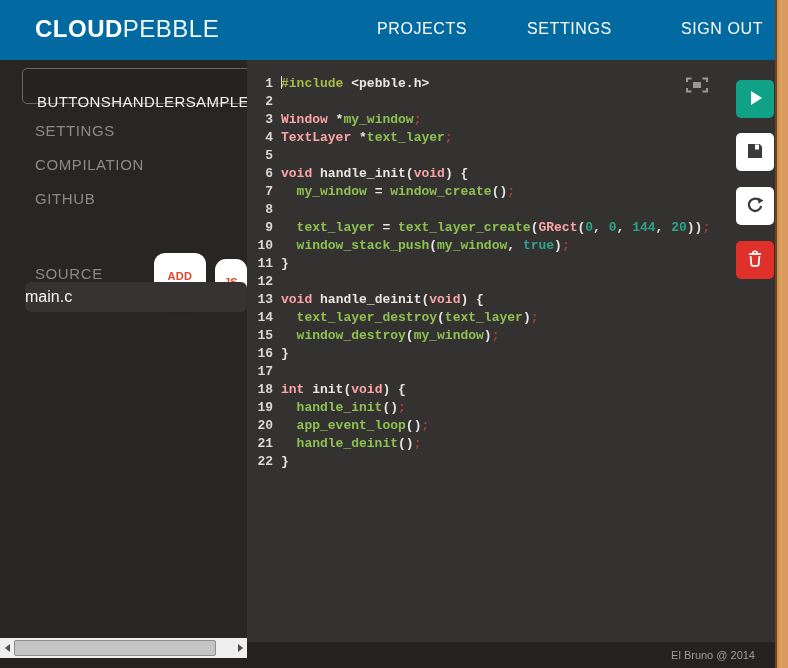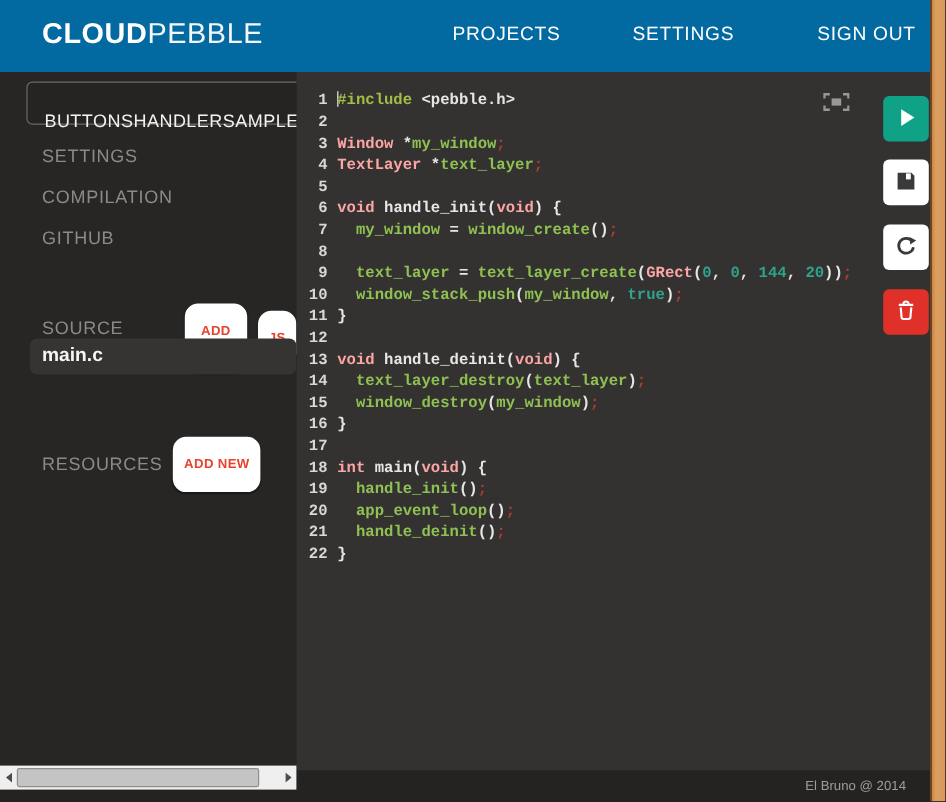--- a/index.html
+++ b/index.html
@@ -29,21 +29,21 @@
   .side-settings{top:62px;}
   .side-compilation{top:96px;}
   .side-github{top:130px;}
   .side-label{color:#8c8a88;font-size:15px;letter-spacing:.6px;}
   .row-source{position:absolute;left:35px;top:193px;display:flex;align-items:center;gap:9px;}
   .row-resources{position:absolute;left:35px;top:304px;display:flex;align-items:center;gap:9px;}
   .pill{background:#ffffff;color:#e8432c;border:none;border-radius:11px;
     font-family:"Liberation Sans",sans-serif;font-size:11px;font-weight:700;
     padding:17px 9px;letter-spacing:.3px;cursor:pointer;box-shadow:0 1px 1px rgba(0,0,0,.35);}
   .file-row{position:absolute;left:25px;top:222px;width:222px;height:30px;background:#363432;border-radius:6px;cursor:pointer;}
-  .file-row span{display:block;padding-left:10px;line-height:30px;color:#f5f5f3;font-size:16px;font-weight:bold;}
+  .file-row span{display:block;padding-left:0;line-height:30px;color:#f5f5f3;font-size:16px;}
 
   
   .hscroll{position:absolute;left:0;top:638px;width:247px;height:20px;background:#efefef;z-index:6;display:flex;align-items:center;cursor:default;}
   .hs-arrow{width:14px;height:20px;display:flex;align-items:center;justify-content:center;cursor:pointer;}
   .tri-left{width:0;height:0;border-top:4px solid transparent;border-bottom:4px solid transparent;border-right:5px solid #4c4c4c;}
   .tri-right{width:0;height:0;border-top:4px solid transparent;border-bottom:4px solid transparent;border-left:5px solid #4c4c4c;}
   .hs-track{position:relative;flex:1;height:20px;cursor:pointer;}
   .hs-thumb{position:absolute;left:0;top:2px;width:200px;height:14px;background:#c4c4c4;border:1px solid #8e8e8e;border-radius:2px;cursor:grab;}
 
   
@@ -103,45 +103,41 @@
     <div class="row-source">
       <span class="side-label">SOURCE FILES</span>
       <button class="pill">ADD C</button>
       <button class="pill">JS</button>
     </div>
 
     <div class="file-row">
       <span>main.c</span>
     </div>
 
-    <div class="row-resources">
-      <span class="side-label">RESOURCES</span>
-      <button class="pill">ADD NEW</button>
-    </div>
   </div>
 
   <div class="code" id="code">
       <div class="code-line"><span class="ln">1</span><span class="lc"><span class="cursor"></span><span class="tok-d">#include</span><span class="tok-p"> &lt;pebble.h&gt;</span></span></div>
       <div class="code-line"><span class="ln">2</span><span class="lc"></span></div>
       <div class="code-line"><span class="ln">3</span><span class="lc"><span class="tok-k">Window</span><span class="tok-p"> *</span><span class="tok-i">my_window</span><span class="tok-s">;</span></span></div>
       <div class="code-line"><span class="ln">4</span><span class="lc"><span class="tok-k">TextLayer</span><span class="tok-p"> *</span><span class="tok-i">text_layer</span><span class="tok-s">;</span></span></div>
       <div class="code-line"><span class="ln">5</span><span class="lc"></span></div>
       <div class="code-line"><span class="ln">6</span><span class="lc"><span class="tok-k">void</span><span class="tok-p"> </span><span class="tok-f">handle_init</span><span class="tok-p">(</span><span class="tok-k">void</span><span class="tok-p">) {</span></span></div>
       <div class="code-line"><span class="ln">7</span><span class="lc"><span class="tok-p">  </span><span class="tok-i">my_window</span><span class="tok-p"> = </span><span class="tok-i">window_create</span><span class="tok-p">()</span><span class="tok-s">;</span></span></div>
       <div class="code-line"><span class="ln">8</span><span class="lc"></span></div>
       <div class="code-line"><span class="ln">9</span><span class="lc"><span class="tok-p">  </span><span class="tok-i">text_layer</span><span class="tok-p"> = </span><span class="tok-i">text_layer_create</span><span class="tok-p">(</span><span class="tok-k">GRect</span><span class="tok-p">(</span><span class="tok-n">0</span><span class="tok-p">, </span><span class="tok-n">0</span><span class="tok-p">, </span><span class="tok-n">144</span><span class="tok-p">, </span><span class="tok-n">20</span><span class="tok-p">))</span><span class="tok-s">;</span></span></div>
       <div class="code-line"><span class="ln">10</span><span class="lc"><span class="tok-p">  </span><span class="tok-i">window_stack_push</span><span class="tok-p">(</span><span class="tok-i">my_window</span><span class="tok-p">, </span><span class="tok-n">true</span><span class="tok-p">)</span><span class="tok-s">;</span></span></div>
       <div class="code-line"><span class="ln">11</span><span class="lc"><span class="tok-p">}</span></span></div>
       <div class="code-line"><span class="ln">12</span><span class="lc"></span></div>
       <div class="code-line"><span class="ln">13</span><span class="lc"><span class="tok-k">void</span><span class="tok-p"> </span><span class="tok-f">handle_deinit</span><span class="tok-p">(</span><span class="tok-k">void</span><span class="tok-p">) {</span></span></div>
       <div class="code-line"><span class="ln">14</span><span class="lc"><span class="tok-p">  </span><span class="tok-i">text_layer_destroy</span><span class="tok-p">(</span><span class="tok-i">text_layer</span><span class="tok-p">)</span><span class="tok-s">;</span></span></div>
       <div class="code-line"><span class="ln">15</span><span class="lc"><span class="tok-p">  </span><span class="tok-i">window_destroy</span><span class="tok-p">(</span><span class="tok-i">my_window</span><span class="tok-p">)</span><span class="tok-s">;</span></span></div>
       <div class="code-line"><span class="ln">16</span><span class="lc"><span class="tok-p">}</span></span></div>
       <div class="code-line"><span class="ln">17</span><span class="lc"></span></div>
-      <div class="code-line"><span class="ln">18</span><span class="lc"><span class="tok-k">int</span><span class="tok-p"> </span><span class="tok-f">main</span><span class="tok-p">(</span><span class="tok-k">void</span><span class="tok-p">) {</span></span></div>
+      <div class="code-line"><span class="ln">18</span><span class="lc"><span class="tok-k">int</span><span class="tok-p"> </span><span class="tok-f">init</span><span class="tok-p">(</span><span class="tok-k">void</span><span class="tok-p">) {</span></span></div>
       <div class="code-line"><span class="ln">19</span><span class="lc"><span class="tok-p">  </span><span class="tok-i">handle_init</span><span class="tok-p">()</span><span class="tok-s">;</span></span></div>
       <div class="code-line"><span class="ln">20</span><span class="lc"><span class="tok-p">  </span><span class="tok-i">app_event_loop</span><span class="tok-p">()</span><span class="tok-s">;</span></span></div>
       <div class="code-line"><span class="ln">21</span><span class="lc"><span class="tok-p">  </span><span class="tok-i">handle_deinit</span><span class="tok-p">()</span><span class="tok-s">;</span></span></div>
       <div class="code-line"><span class="ln">22</span><span class="lc"><span class="tok-p">}</span></span></div>
     </div>
 
   <div class="fullscreen-btn">
     <svg width="22" height="16" viewBox="0 0 22 16">
       <path d="M1 5 V1.5 H5.5 M16.5 1.5 H21 V5 M21 11 V14.5 H16.5 M5.5 14.5 H1 V11" fill="none" stroke="#999895" stroke-width="2"></path>
       <rect x="7" y="5" width="8" height="6" fill="#999895"></rect>

